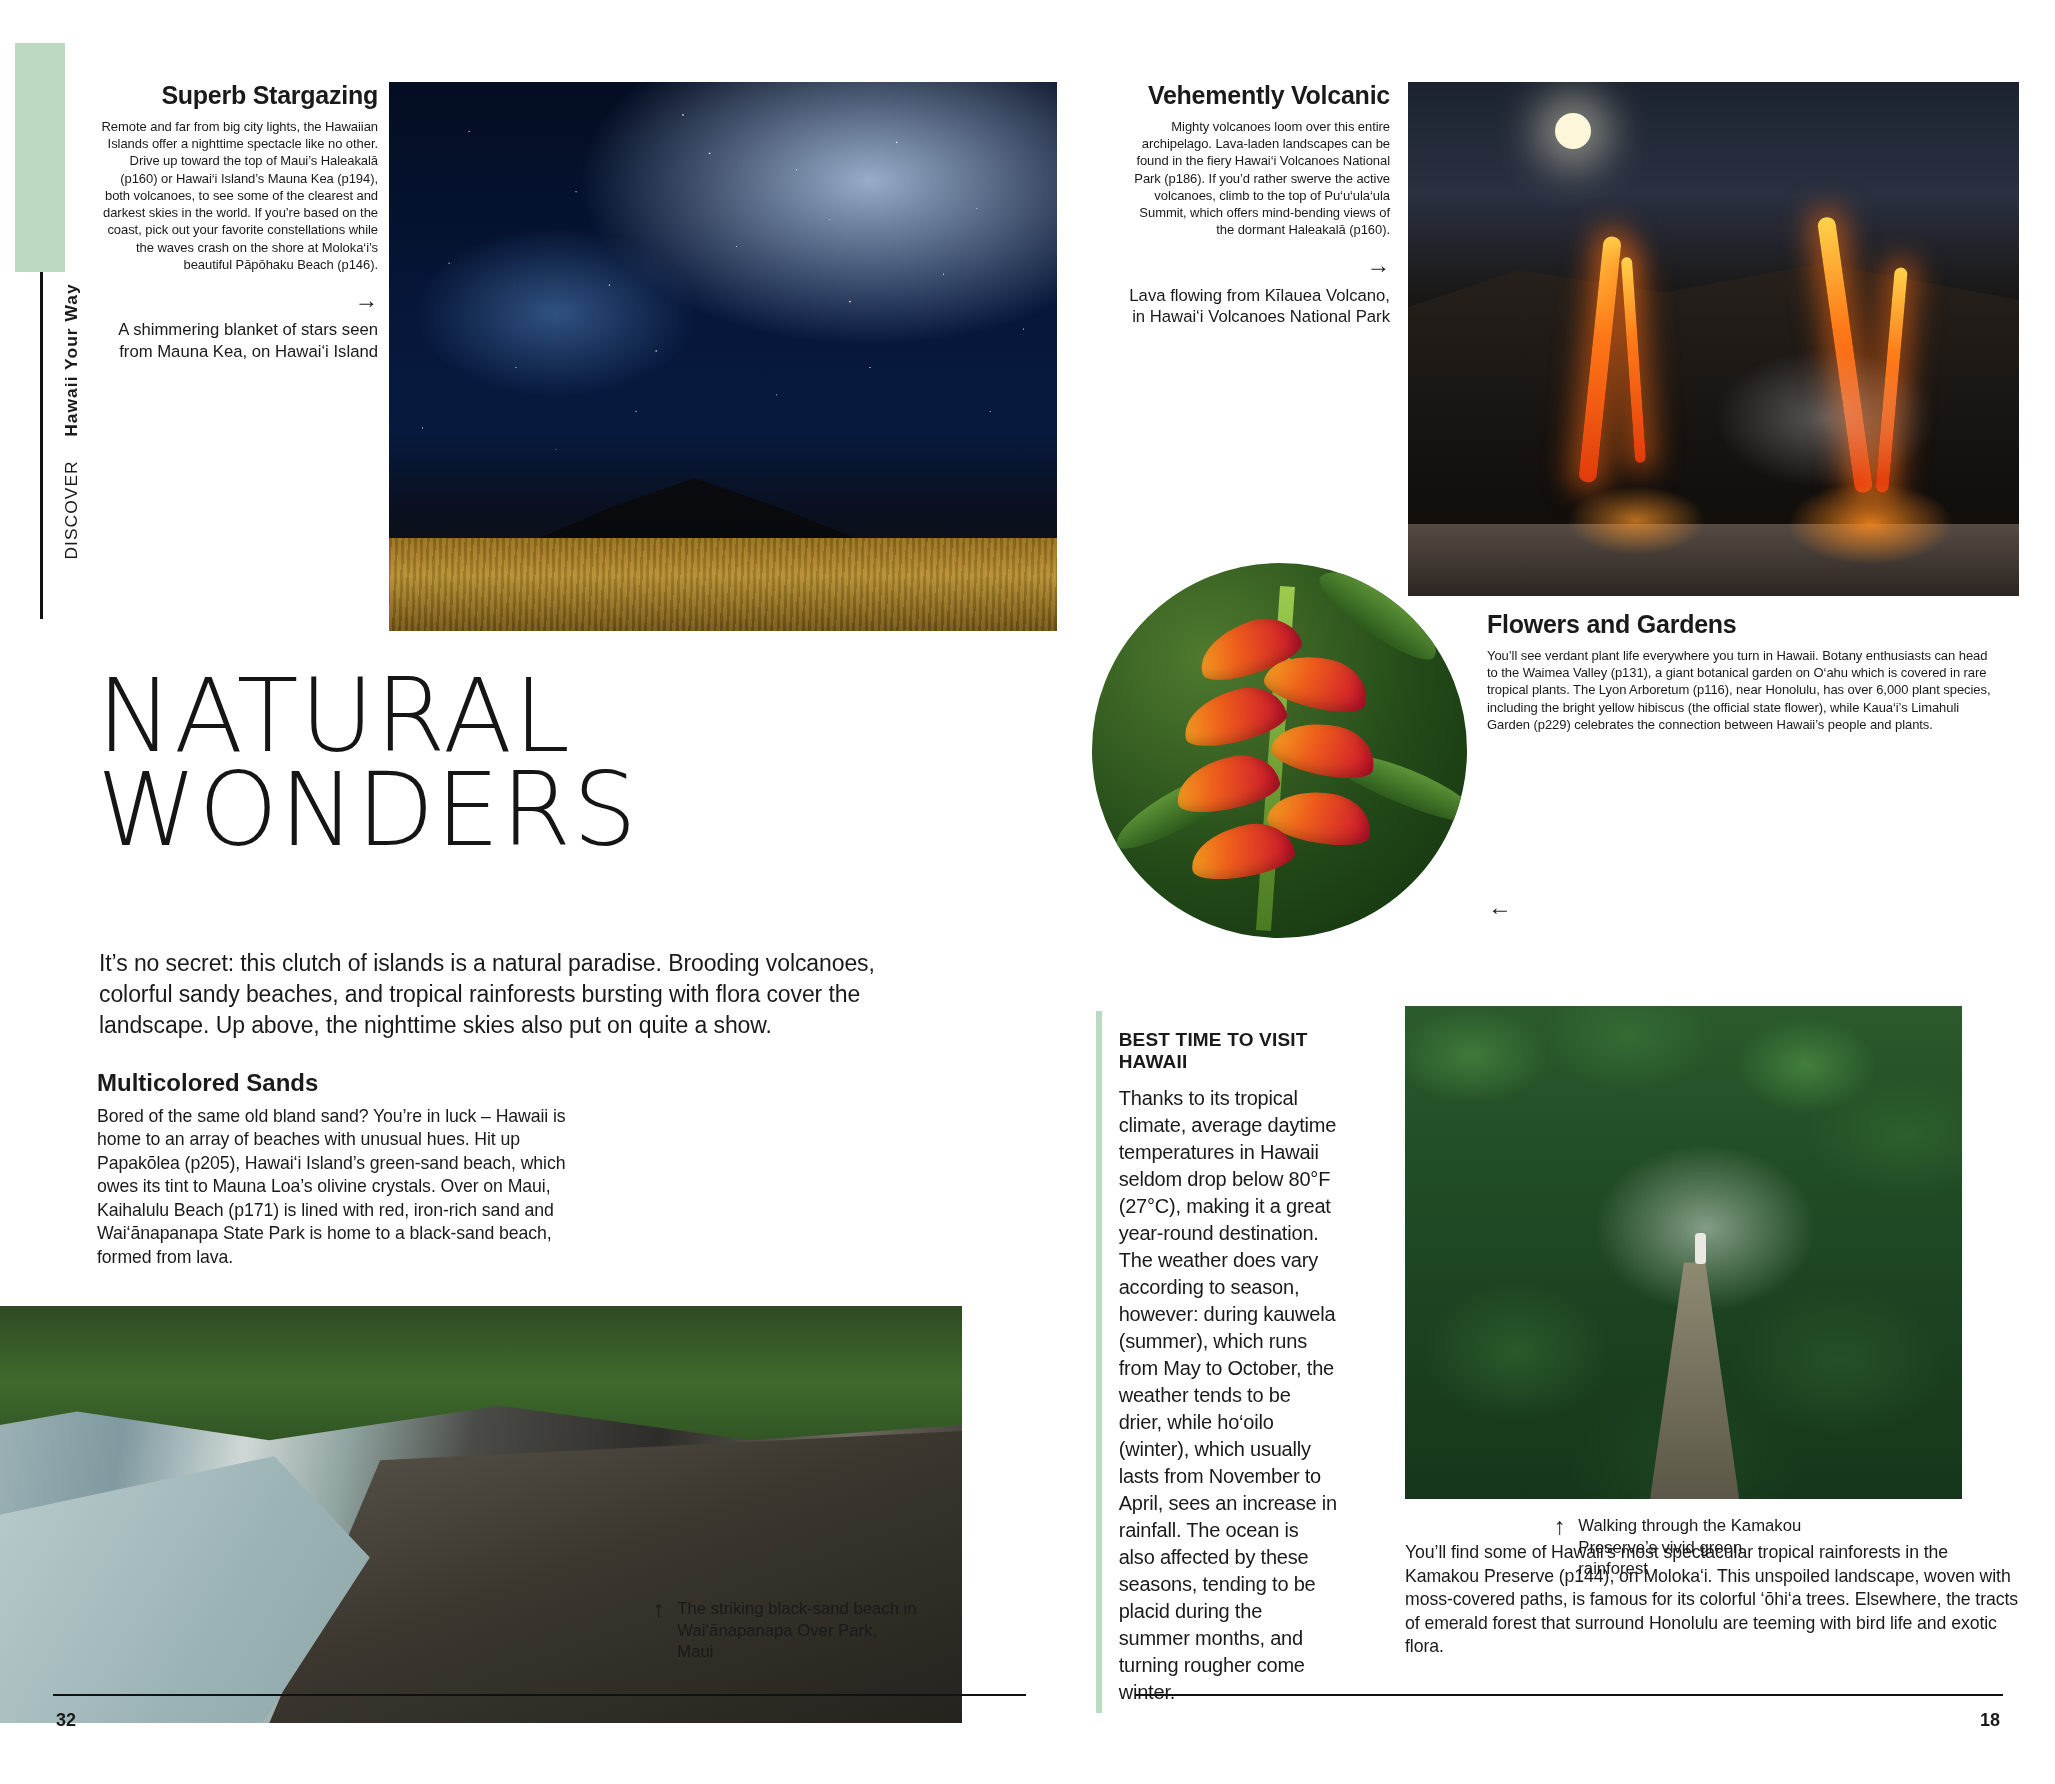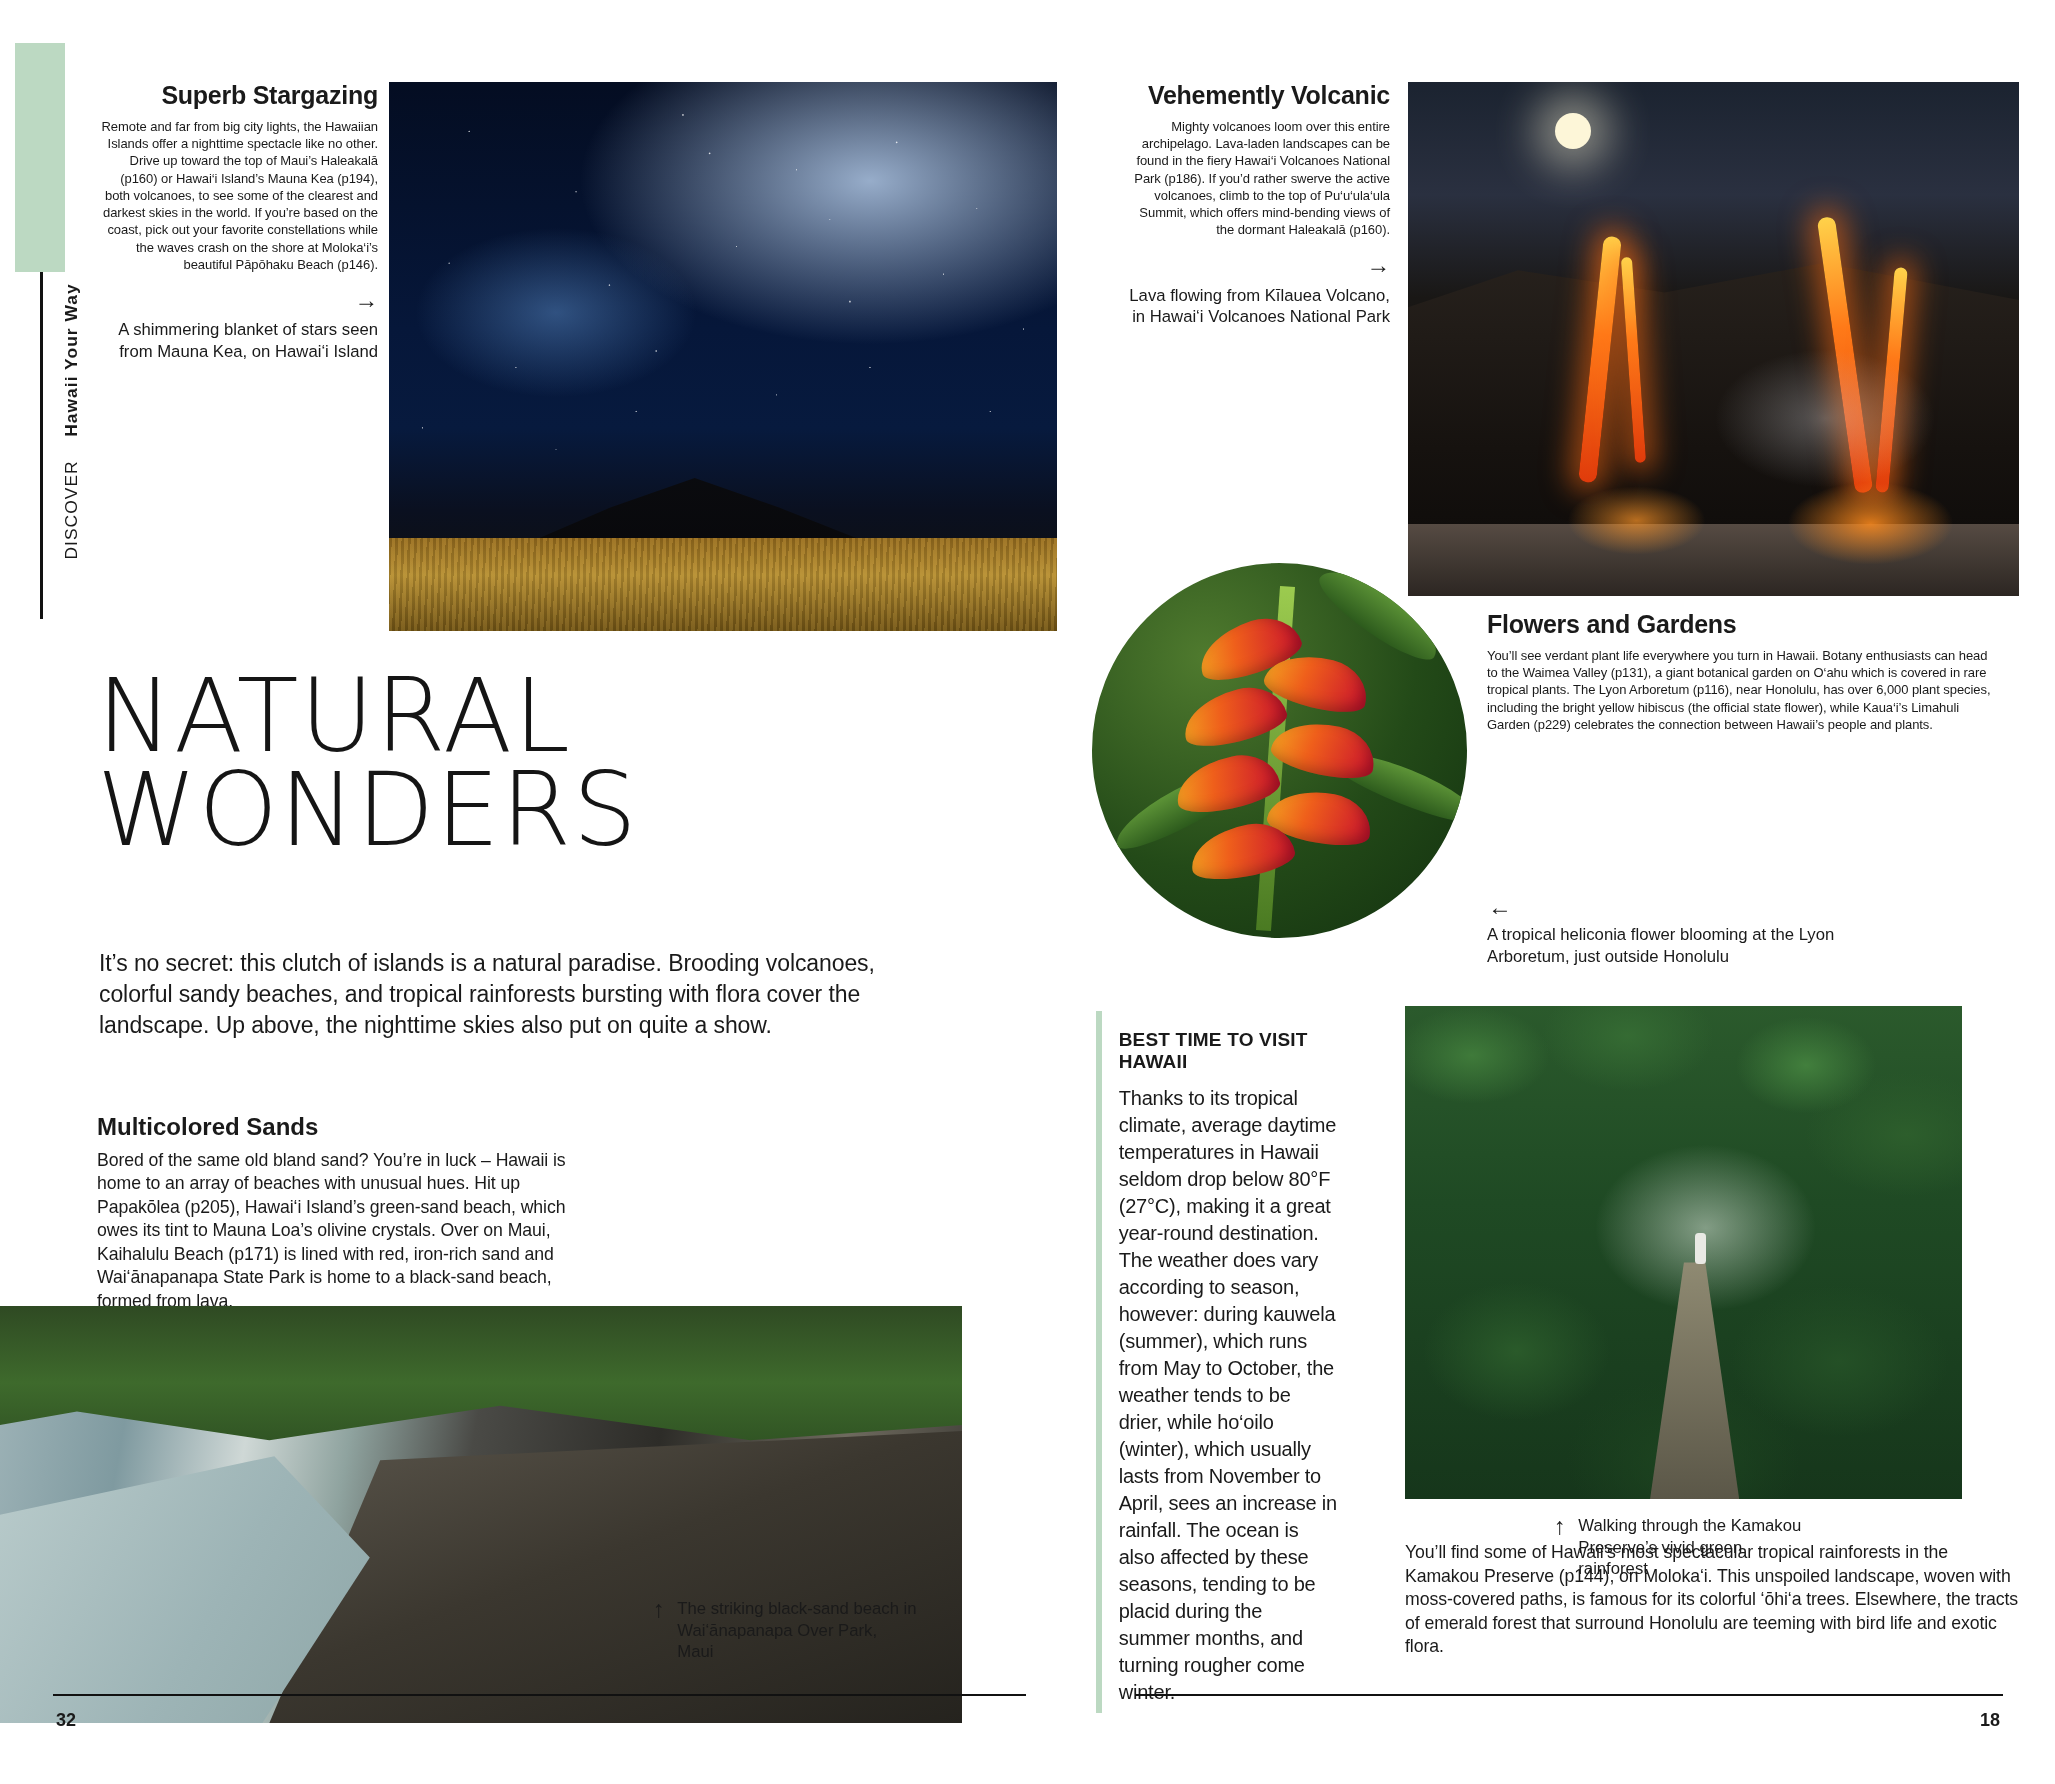--- a/index.html
+++ b/index.html
@@ -151,21 +151,21 @@
     color: #151515;
   }
   .intro {
     position: absolute; left: 99px; top: 948px; width: 827px;
     font-size: 23px; line-height: 1.34; font-weight: 400;
     letter-spacing: -0.004em;
   }
 
   
   .ms-block { position: absolute; left: 97px; top: 1070px; width: 472px; }
-  .sec-title { font-size: 24px; font-weight: 700; line-height: 1.1; margin-bottom: 8.3px; margin-top: 44px; }
+  .sec-title { font-size: 24px; font-weight: 700; line-height: 1.1; margin-bottom: 8.3px; }
   .body-left { font-size: 17.7px; line-height: 1.33; text-align: left; letter-spacing: -0.005em; }
 
   .img-beach {
     position: absolute; left: 0; top: 1306px; width: 962px; height: 417px;
     background:
       linear-gradient(100deg, #9fb4b8 0%, #7f9aa0 14%, #cfd8d6 26%, #8fa39f 36%, #4a4a46 48%, #2d2c28 66%, #6e6a5e 84%, #3a3833 100%);
     overflow: hidden;
   }
   .beach-veg {
     position: absolute; left: 0; top: 0; width: 100%; height: 46%;
@@ -453,21 +453,20 @@
     <div class="bract b5"></div>
     <div class="bract b6"></div>
     <div class="bract b7"></div>
   </div>
 
   <div class="fg-block">
     <div class="sg-title">Flowers and Gardens</div>
     <div class="body-sm">You’ll see verdant plant life everywhere you turn in Hawaii. Botany enthusiasts can head to the Waimea Valley (p131), a giant botanical garden on O‘ahu which is covered in rare tropical plants. The Lyon Arboretum (p116), near Honolulu, has over 6,000 plant species, including the bright yellow hibiscus (the official state flower), while Kaua‘i’s Limahuli Garden (p229) celebrates the connection between Hawaii’s people and plants.</div>
   </div>
   <span class="arrow-left">←</span>
-  <div class="cap-flower">A tropical heliconia flower blooming at the Lyon Arboretum, just outside Honolulu</div>
 
   <div class="best-box">
     <div class="best-title">BEST TIME TO VISIT HAWAII</div>
     <div class="best-body">Thanks to its tropical climate, average daytime temperatures in Hawaii seldom drop below 80°F (27°C), making it a great year-round destination. The weather does vary according to season, however: during kauwela (summer), which runs from May to October, the weather tends to be drier, while ho‘oilo (winter), which usually lasts from November to April, sees an increase in rainfall. The ocean is also affected by these seasons, tending to be placid during the summer months, and turning rougher come winter.</div>
   </div>
 
   <div class="img-forest">
     <div class="forest-canopy"></div>
     <div class="forest-mist"></div>
     <div class="forest-path"></div>

